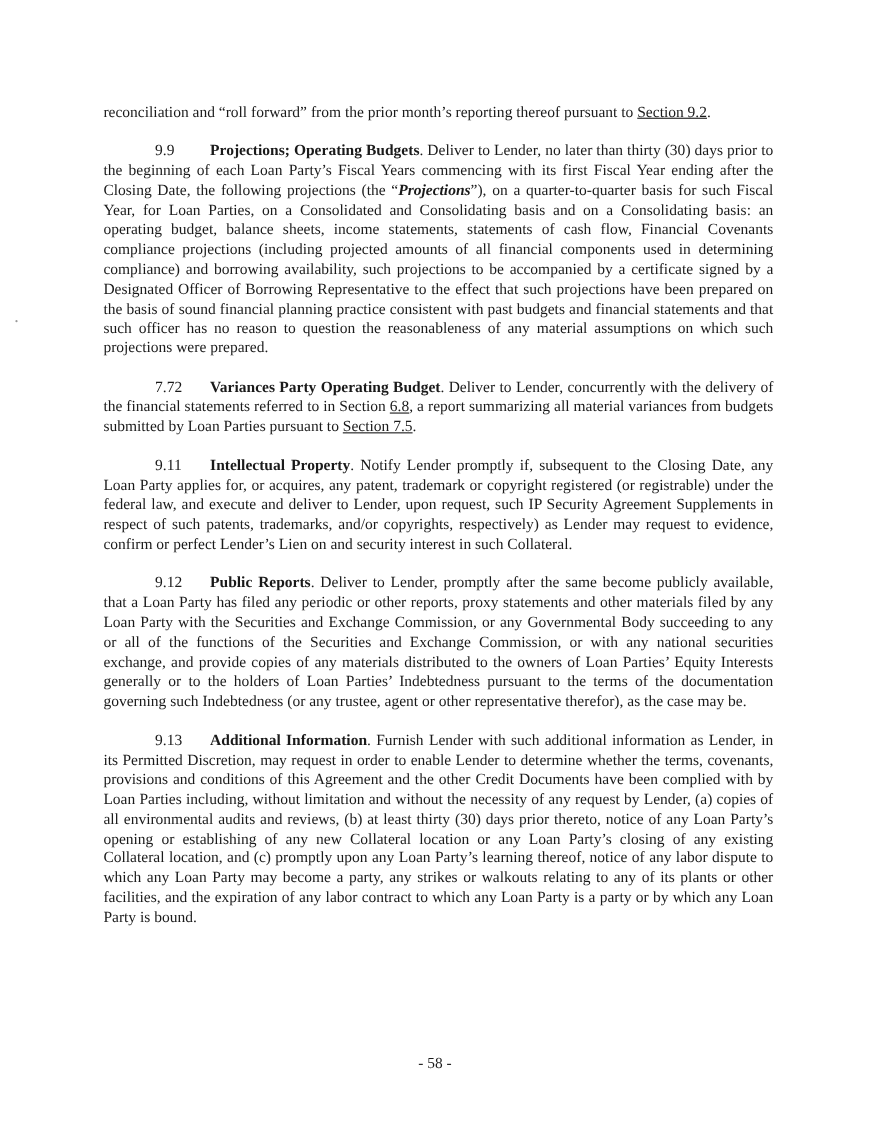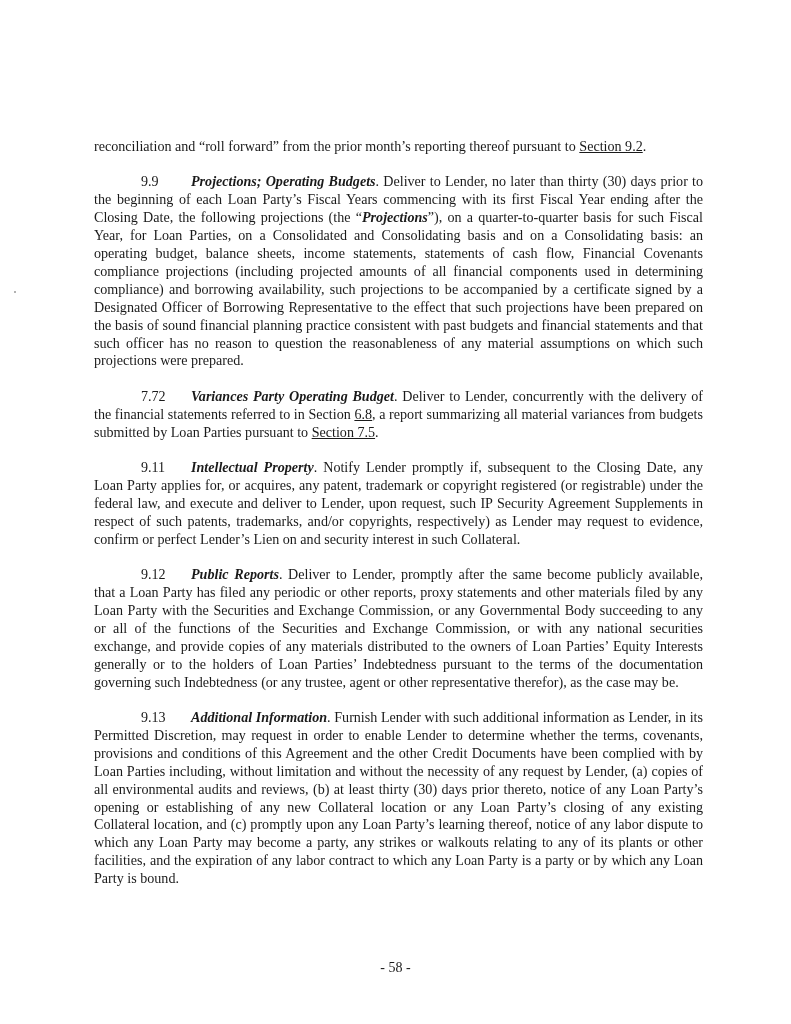--- a/index.html
+++ b/index.html
@@ -3,26 +3,26 @@
 <meta charset="utf-8">
 <style>
   html, body { margin: 0; padding: 0; background: #ffffff; }
   body {
     width: 791px; height: 1024px; position: relative; overflow: hidden;
     font-family: "Liberation Serif", "DejaVu Serif", serif;
     color: #1a1a1a;
   }
   .page {
     position: absolute; left: 94px; top: 94px; width: 609px;
-    font-size: 14.1px; line-height: 17.9px; margin-top: 44px;
+    font-size: 14.1px; line-height: 17.9px;
   }
   p { margin: 0; text-align: justify; }
   .para { margin-bottom: 17.5px; }
   .num { display: inline-block; width: 50px; padding-left: 47px; }
-  .heading { font-weight: bold; font-style: italic; }
+  .heading { font-weight: bold; }
   .defterm { font-weight: bold; font-style: italic; }
   u { text-decoration: underline; }
   .footer {
     position: absolute; left: 0; width: 791px; top: 960px;
     text-align: center; font-size: 14px;
   }
   .speck { position: absolute; left: 14px; top: 291px; width: 2px; height: 2px; background: #999; border-radius: 1px; }
 </style>
 </head>
 <body>

